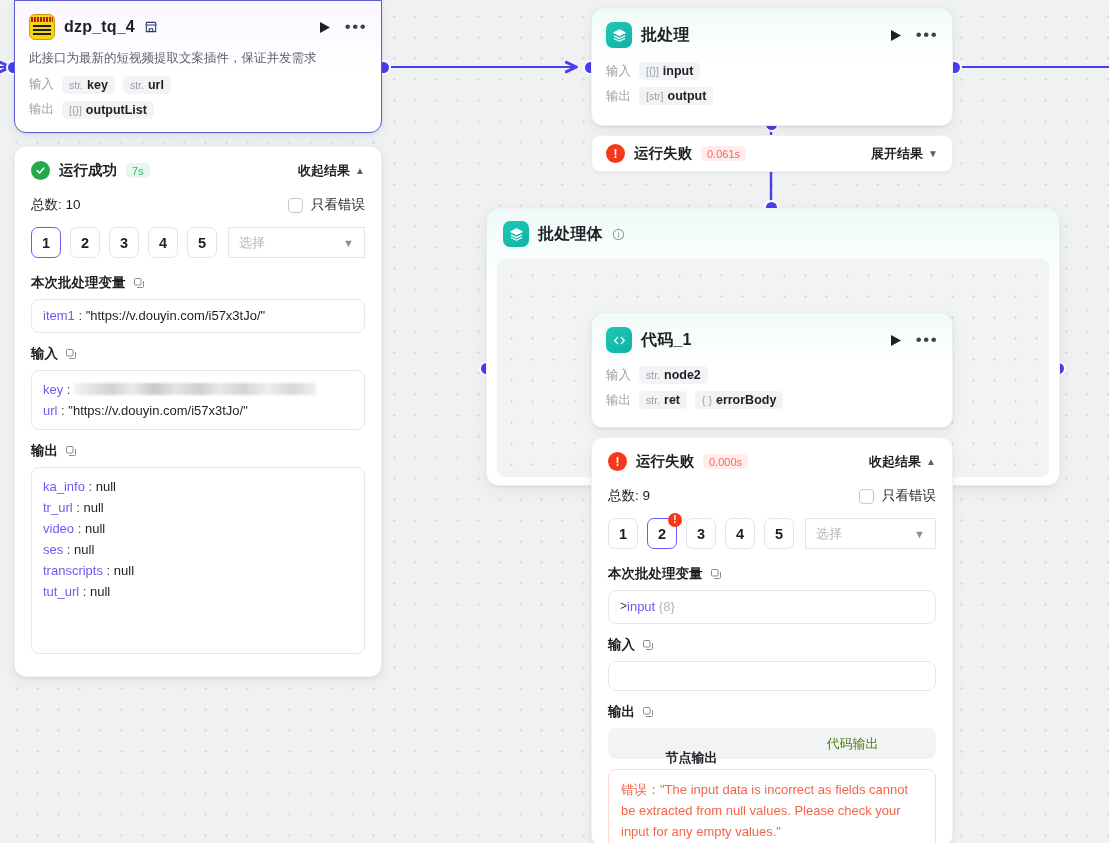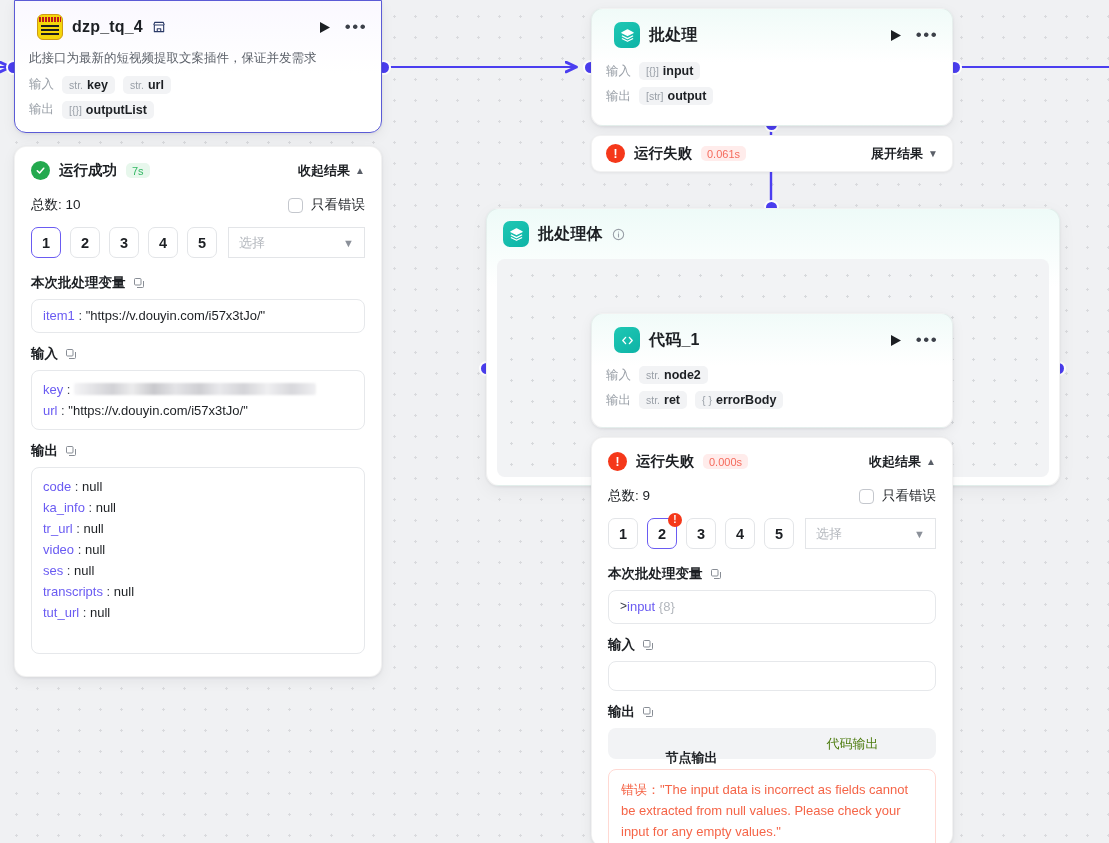--- a/index.html
+++ b/index.html
@@ -27,21 +27,21 @@
     position: absolute;
     background: #ffffff;
     border-radius: 12px;
     box-shadow: 0 1px 3px rgba(22,24,35,.08), 0 4px 14px rgba(22,24,35,.06);
     border: 1px solid rgba(28,31,35,.06);
   }
   .node-head {
     display: flex;
     align-items: center;
     gap: 9px;
-    padding: 13px 14px 6px 22px;
+    padding: 13px 14px 6px 14px;
   }
   .node-icon {
     width: 26px; height: 26px;
     border-radius: 7px;
     display: flex; align-items: center; justify-content: center;
     flex: 0 0 auto;
   }
   .node-icon.teal { background: linear-gradient(140deg,#1fc8b4,#0db3a6); }
   .node-title {
     font-size: 16px;
@@ -494,21 +494,20 @@
     <div class="sec-label">
       <span>输出</span>
       <span class="copy-ico">
         <svg width="12" height="12" viewBox="0 0 24 24" fill="none" stroke="currentColor" stroke-width="1.9">
             <rect x="3" y="3" width="13" height="13" rx="2"></rect>
             <path d="M8 21h11a2 2 0 0 0 2-2V8"></path>
           </svg>
       </span>
     </div>
     <div class="code-box" style="height:187px;">
-      <div><span class="k">code</span><span class="sep">&nbsp;:&nbsp;</span><span class="v">null</span></div>
       <div><span class="k">ka_info</span><span class="sep">&nbsp;:&nbsp;</span><span class="v">null</span></div>
       <div><span class="k">tr_url</span><span class="sep">&nbsp;:&nbsp;</span><span class="v">null</span></div>
       <div><span class="k">video</span><span class="sep">&nbsp;:&nbsp;</span><span class="v">null</span></div>
       <div><span class="k">ses</span><span class="sep">&nbsp;:&nbsp;</span><span class="v">null</span></div>
       <div><span class="k">transcripts</span><span class="sep">&nbsp;:&nbsp;</span><span class="v">null</span></div>
       <div><span class="k">tut_url</span><span class="sep">&nbsp;:&nbsp;</span><span class="v">null</span></div>
     </div>
   </div>
 
   <div class="node" id="node-batch">

